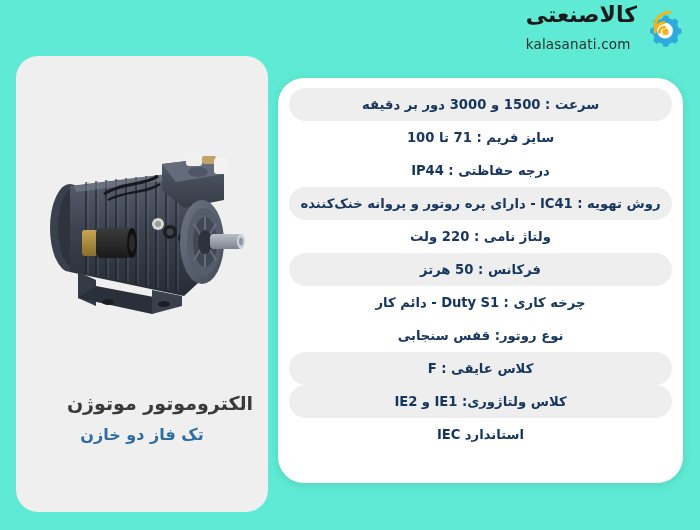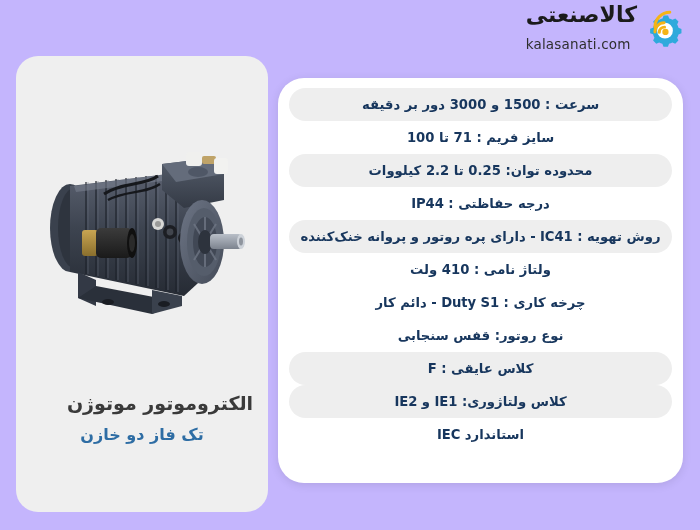--- a/index.html
+++ b/index.html
@@ -3,21 +3,21 @@
 <meta charset="utf-8">
 <style>
   html, body {
     margin: 0; padding: 0;
     background: #ffffff;
     font-family: "DejaVu Sans", "Liberation Sans", sans-serif;
   }
   #page {
     position: relative;
     width: 700px; height: 530px;
-    background: #c4b5fd;
+    background: #5eead4;
     overflow: hidden;
   }
 
   
   .brand {
     position: absolute;
     top: 4px; right: 14px;
     display: flex; align-items: center; gap: 7px;
     direction: rtl;
   }
@@ -235,24 +235,24 @@
     </div>
 
     <div class="product-title">الکتروموتور موتوژن</div>
     <div class="product-sub">تک فاز دو خازن</div>
   </div>
 
   <div class="spec-card">
     <div class="spec-list">
       <div class="spec-row alt">سرعت : 1500 و 3000 دور بر دقیقه</div>
       <div class="spec-row plain">سایز فریم : 71 تا 100</div>
-      <div class="spec-row alt">محدوده توان: 0.25 تا 2.2 کیلووات</div>
       <div class="spec-row plain">درجه حفاظتی : IP44</div>
       <div class="spec-row alt">روش تهویه : IC41 - دارای پره روتور و پروانه خنک‌کننده</div>
-      <div class="spec-row plain">ولتاژ نامی : 410 ولت</div>
+      <div class="spec-row plain">ولتاژ نامی : 220 ولت</div>
+      <div class="spec-row alt">فرکانس : 50 هرتز</div>
       <div class="spec-row plain">چرخه کاری : Duty S1 - دائم کار</div>
       <div class="spec-row plain">نوع روتور:  قفس سنجابی</div>
       <div class="spec-row alt">کلاس عایقی :  F</div>
       <div class="spec-row alt">کلاس ولتاژ‌وری: IE1 و IE2</div>
       <div class="spec-row plain">استاندارد IEC</div>
     </div>
   </div>
 
 </div>
 

